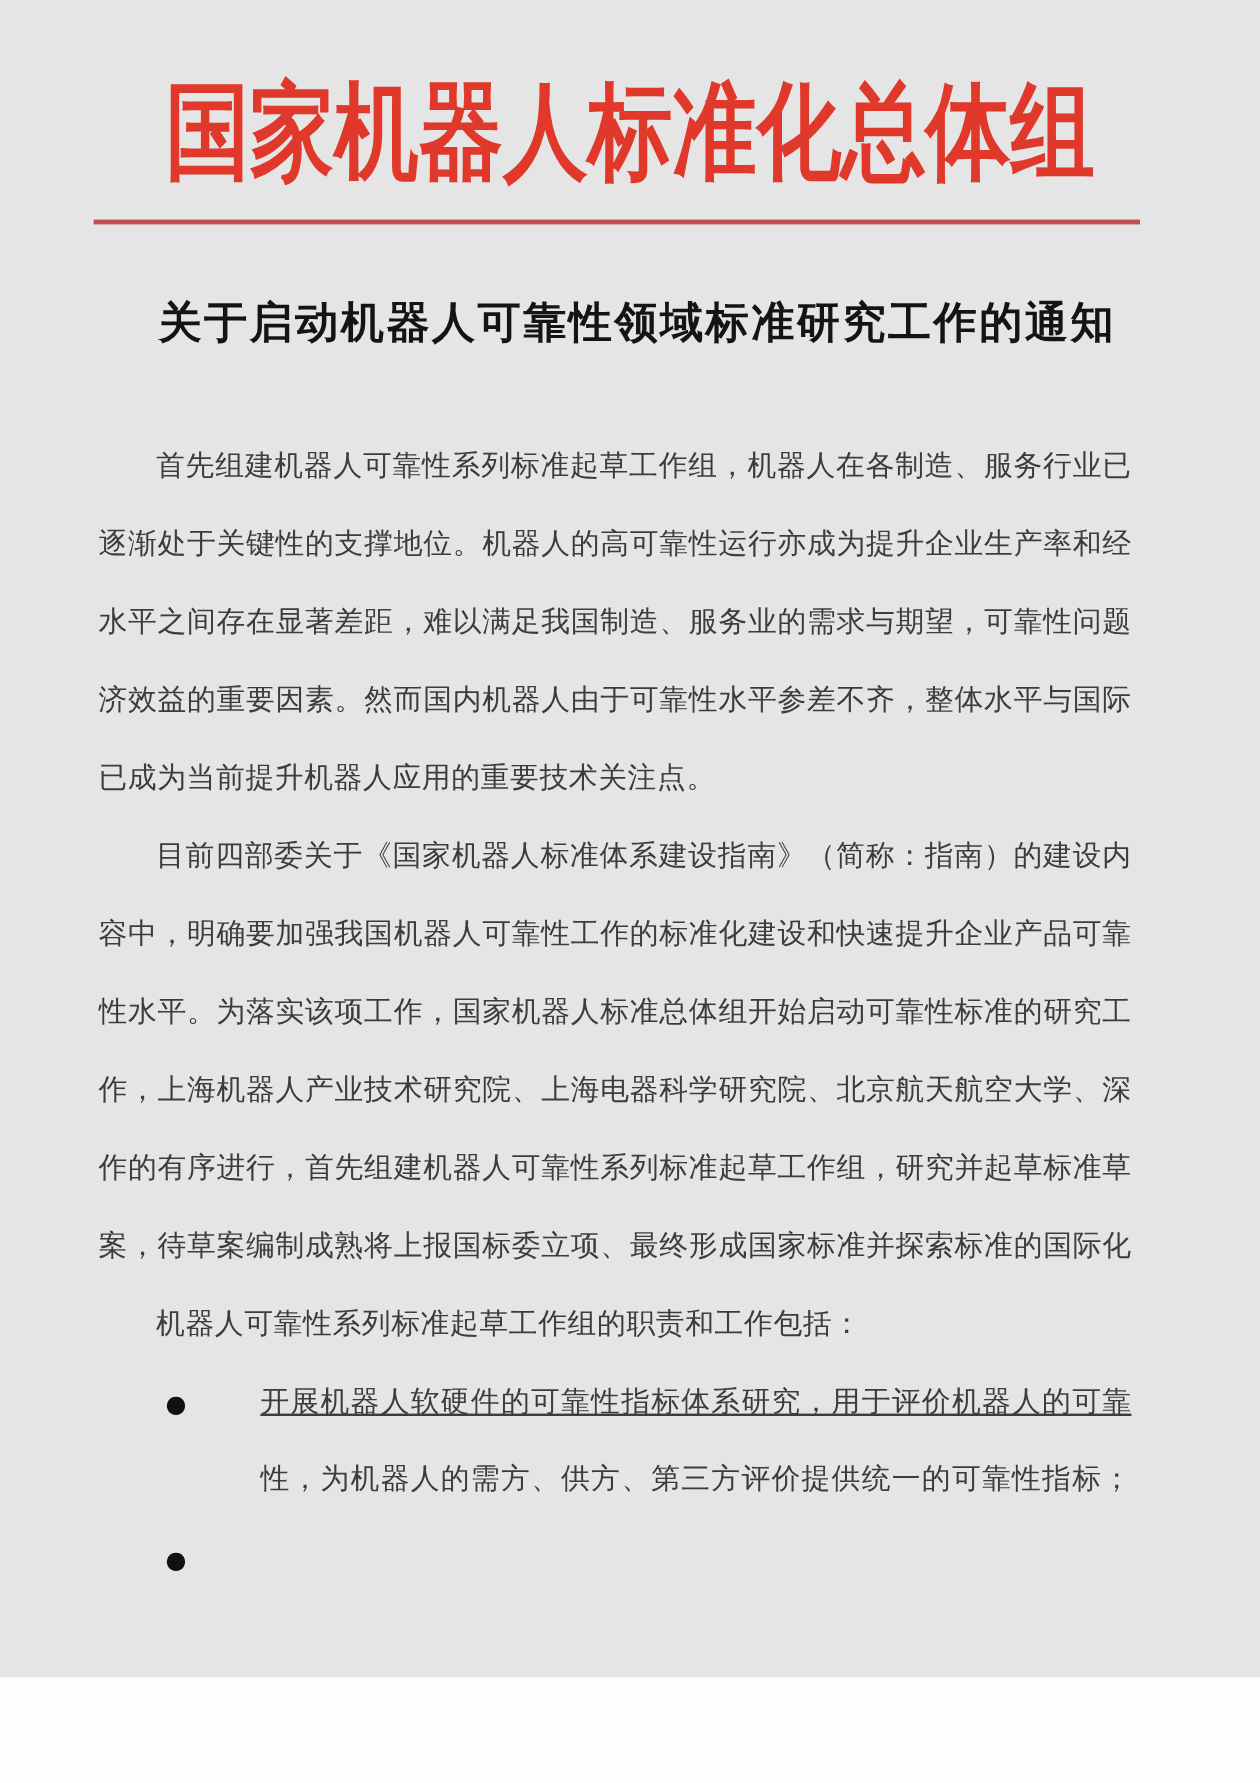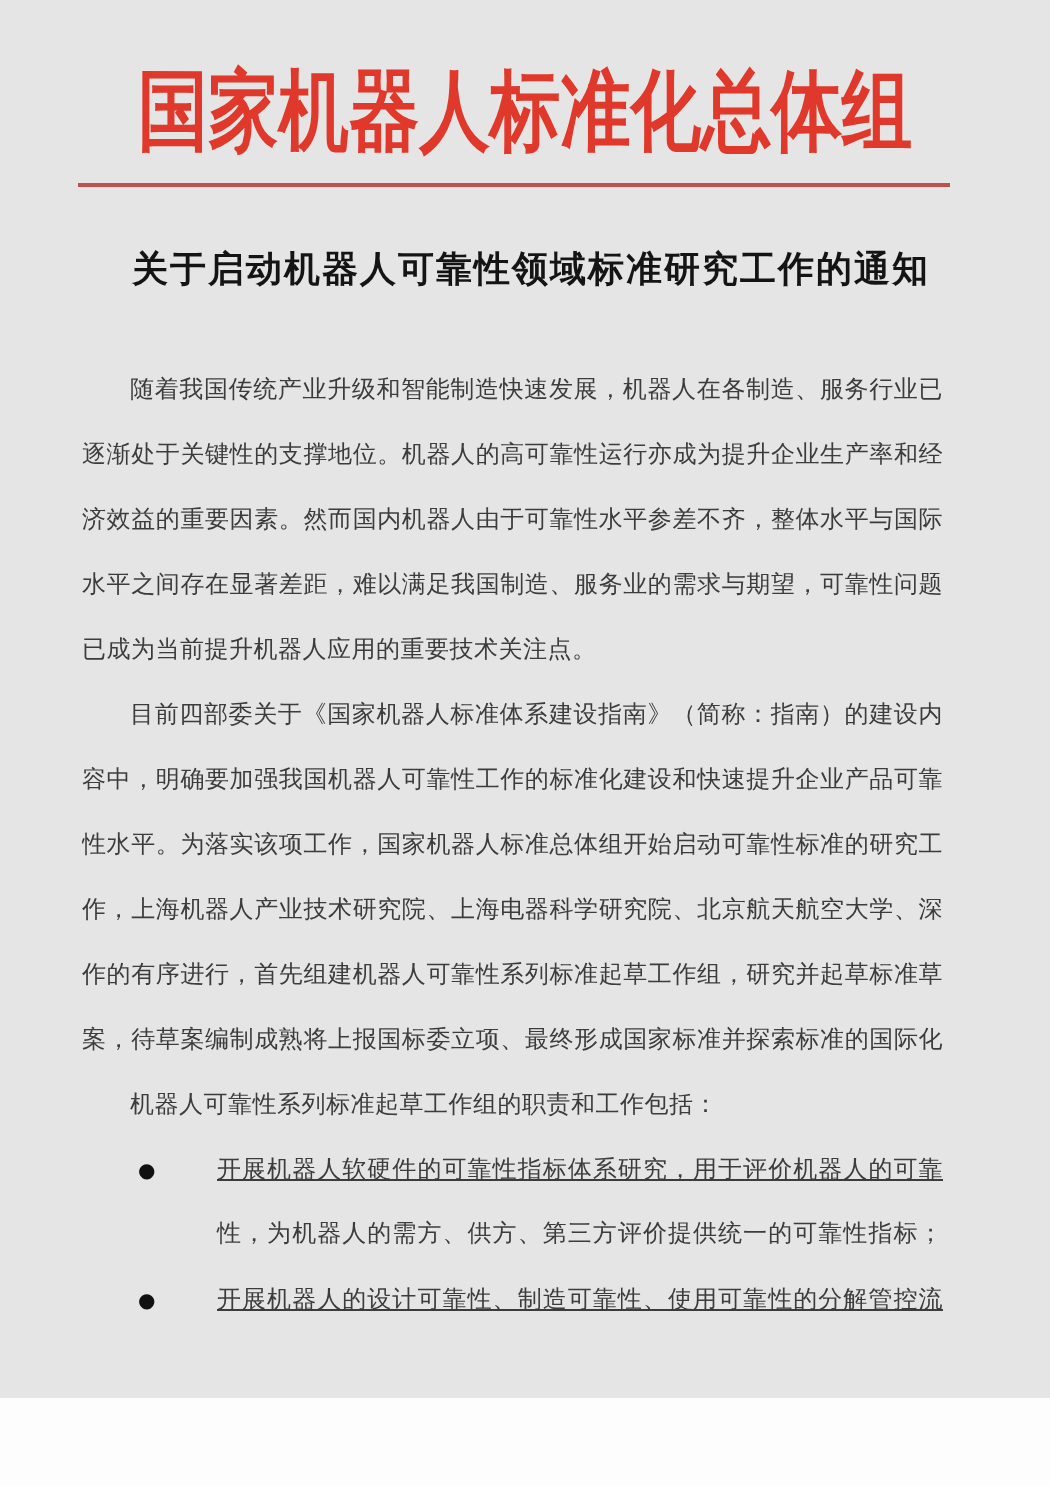--- a/index.html
+++ b/index.html
@@ -111,40 +111,39 @@
 <div class="page">
 
   <div class="org-title">国家机器人标准化总体组</div>
 
   <div class="header-rule"></div>
 
   <div class="doc-title">关于启动机器人可靠性领域标准研究工作的通知</div>
 
   <div class="body-block">
 
-    <div class="line fill indent">随着我国传统产业升级和智能制造快速发展，机器人在各制造、服务行业已</div>
+    <div class="line fill indent">首先组建机器人可靠性系列标准起草工作组，机器人在各制造、服务行业已</div>
     <div class="line fill">逐渐处于关键性的支撑地位。机器人的高可靠性运行亦成为提升企业生产率和经</div>
+    <div class="line fill">水平之间存在显著差距，难以满足我国制造、服务业的需求与期望，可靠性问题</div>
     <div class="line fill">济效益的重要因素。然而国内机器人由于可靠性水平参差不齐，整体水平与国际</div>
-    <div class="line fill">水平之间存在显著差距，难以满足我国制造、服务业的需求与期望，可靠性问题</div>
     <div class="line">已成为当前提升机器人应用的重要技术关注点。</div>
 
     <div class="line fill indent">目前四部委关于《国家机器人标准体系建设指南》（简称：指南）的建设内</div>
     <div class="line fill">容中，明确要加强我国机器人可靠性工作的标准化建设和快速提升企业产品可靠</div>
     <div class="line fill">性水平。为落实该项工作，国家机器人标准总体组开始启动可靠性标准的研究工</div>
     <div class="line fill">作，上海机器人产业技术研究院、上海电器科学研究院、北京航天航空大学、深</div>
     <div class="line fill">作的有序进行，首先组建机器人可靠性系列标准起草工作组，研究并起草标准草</div>
     <div class="line fill">案，待草案编制成熟将上报国标委立项、最终形成国家标准并探索标准的国际化</div>
 
     <div class="line indent">机器人可靠性系列标准起草工作组的职责和工作包括：</div>
 
     <div class="line bullet-line fill">
       <span class="bullet-dot">●</span>
       <span class="bullet-text">开展机器人软硬件的可靠性指标体系研究，用于评价机器人的可靠</span>
     </div>
     <div class="line bullet-cont fill">性，为机器人的需方、供方、第三方评价提供统一的可靠性指标；</div>
 
     <div class="line bullet-line fill">
       <span class="bullet-dot">●</span>
-      <span class="bullet-text">开展机器人的设计可靠性、制造可靠性、使用可靠性的分解管控流</span>
     </div>
 
   </div>
 </div>
 
 </body></html>

